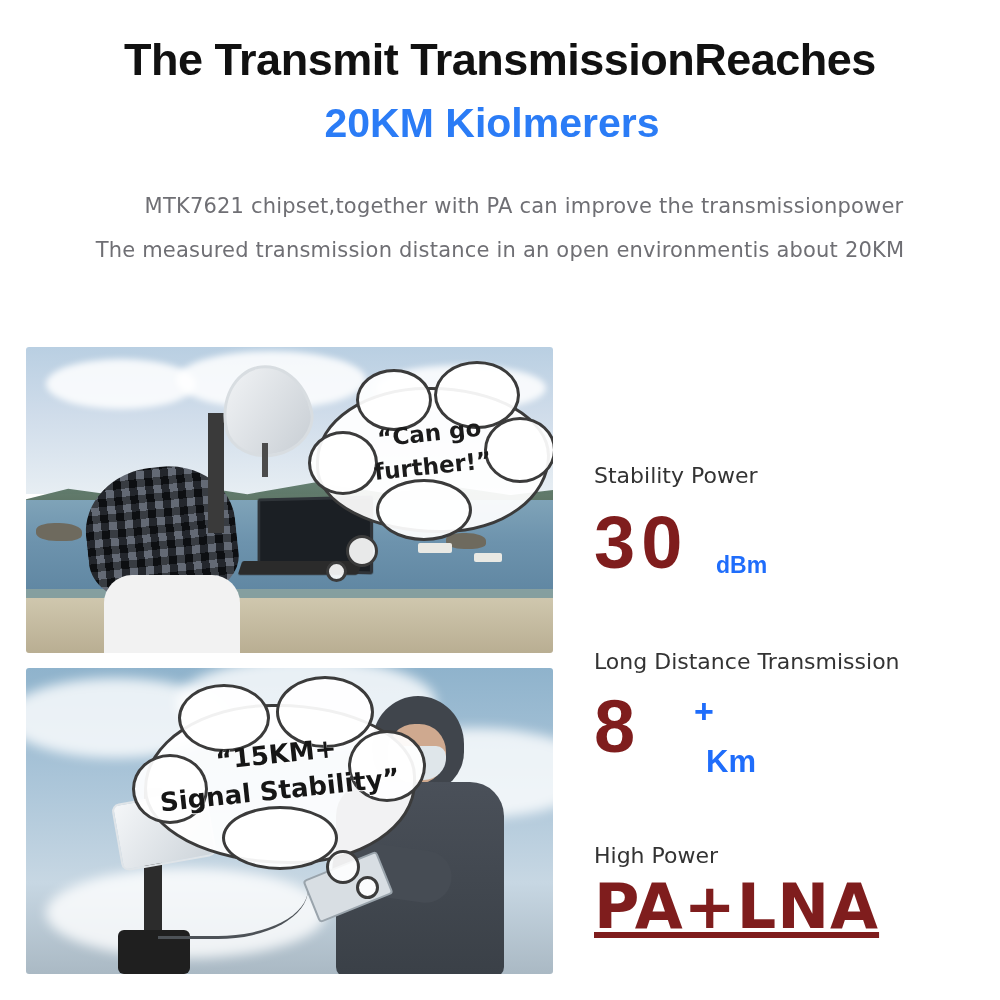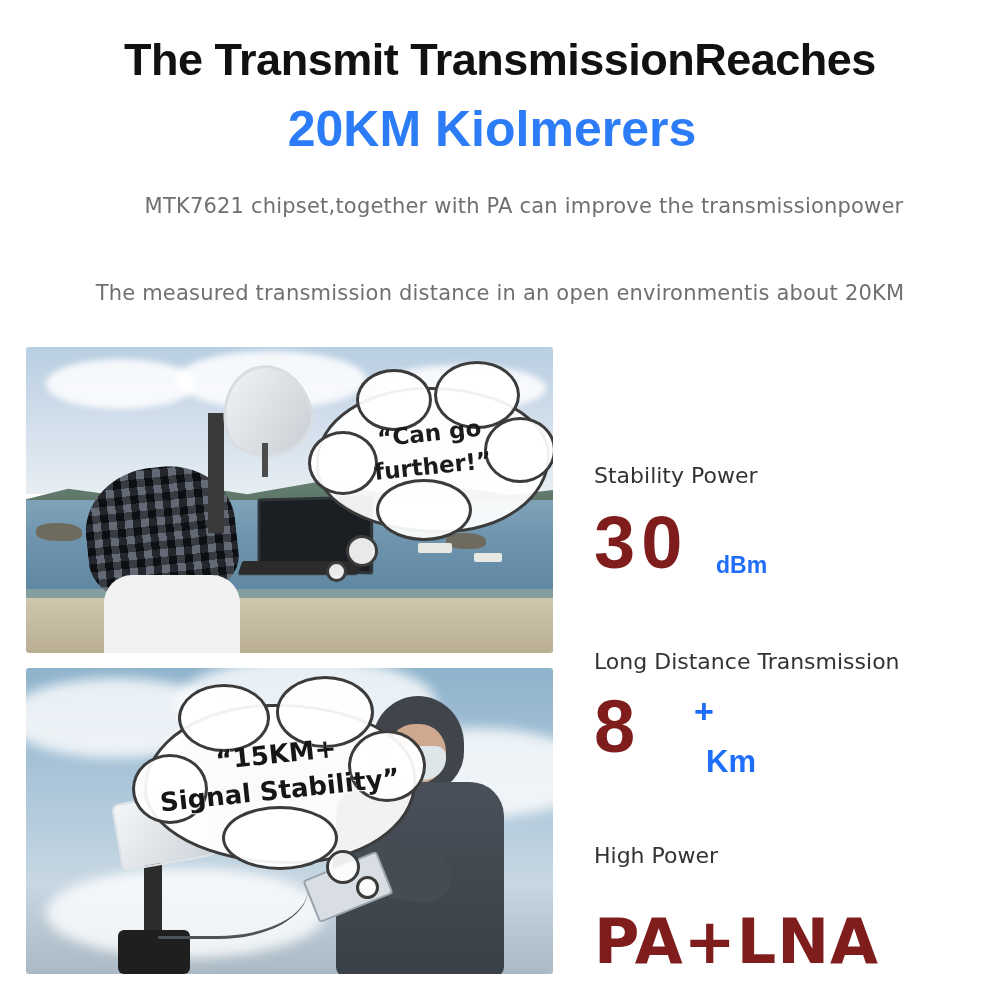--- a/index.html
+++ b/index.html
@@ -27,40 +27,40 @@
     color: #111111;
     letter-spacing: -0.5px;
     white-space: nowrap;
   }
   .subheadline {
     position: absolute;
     top: 100px;
     left: 0;
     width: 984px;
     text-align: center;
-    font-size: 50px;
+    font-size: 41px;
     font-weight: bold;
     color: #2b7cf6;
     letter-spacing: 0px;
     white-space: nowrap;
   }
 
   .desc {
     position: absolute;
     left: 0;
     width: 1000px;
     text-align: center;
     font-size: 21px;
     color: #6f6f74;
     font-family: "DejaVu Sans", sans-serif;
     letter-spacing: 0.2px;
     white-space: nowrap;
   }
   .desc.l1 { top: 194px; margin-left: 24px; }
-  .desc.l2 { top: 238px; margin-top: 43px; }
+  .desc.l2 { top: 238px; }
 
   
   .photo {
     position: absolute;
     overflow: hidden;
     border-radius: 3px;
   }
   .photo-top {
     left: 26px;
     top: 347px;
@@ -370,24 +370,25 @@
   .spec2-unit {
     position: absolute;
     left: 706px; top: 744px;
     font-size: 31px;
     font-weight: bold;
     color: #1f6dfb;
   }
 
   .spec3-label { top: 843px; }
   .spec3-value {
-    top: 911px;
+    top: 876px;
     font-size: 62px;
     letter-spacing: 1px;
     font-family: "DejaVu Sans", sans-serif;
+    text-decoration: underline;
   }
 </style>
 </head>
 <body>
 
 <div class="headline">The Transmit TransmissionReaches</div>
 <div class="subheadline">20KM Kiolmerers</div>
 <div class="desc l1">MTK7621 chipset,together with PA can improve the transmissionpower</div>
 <div class="desc l2">The measured transmission distance in an open environmentis about 20KM</div>
 

